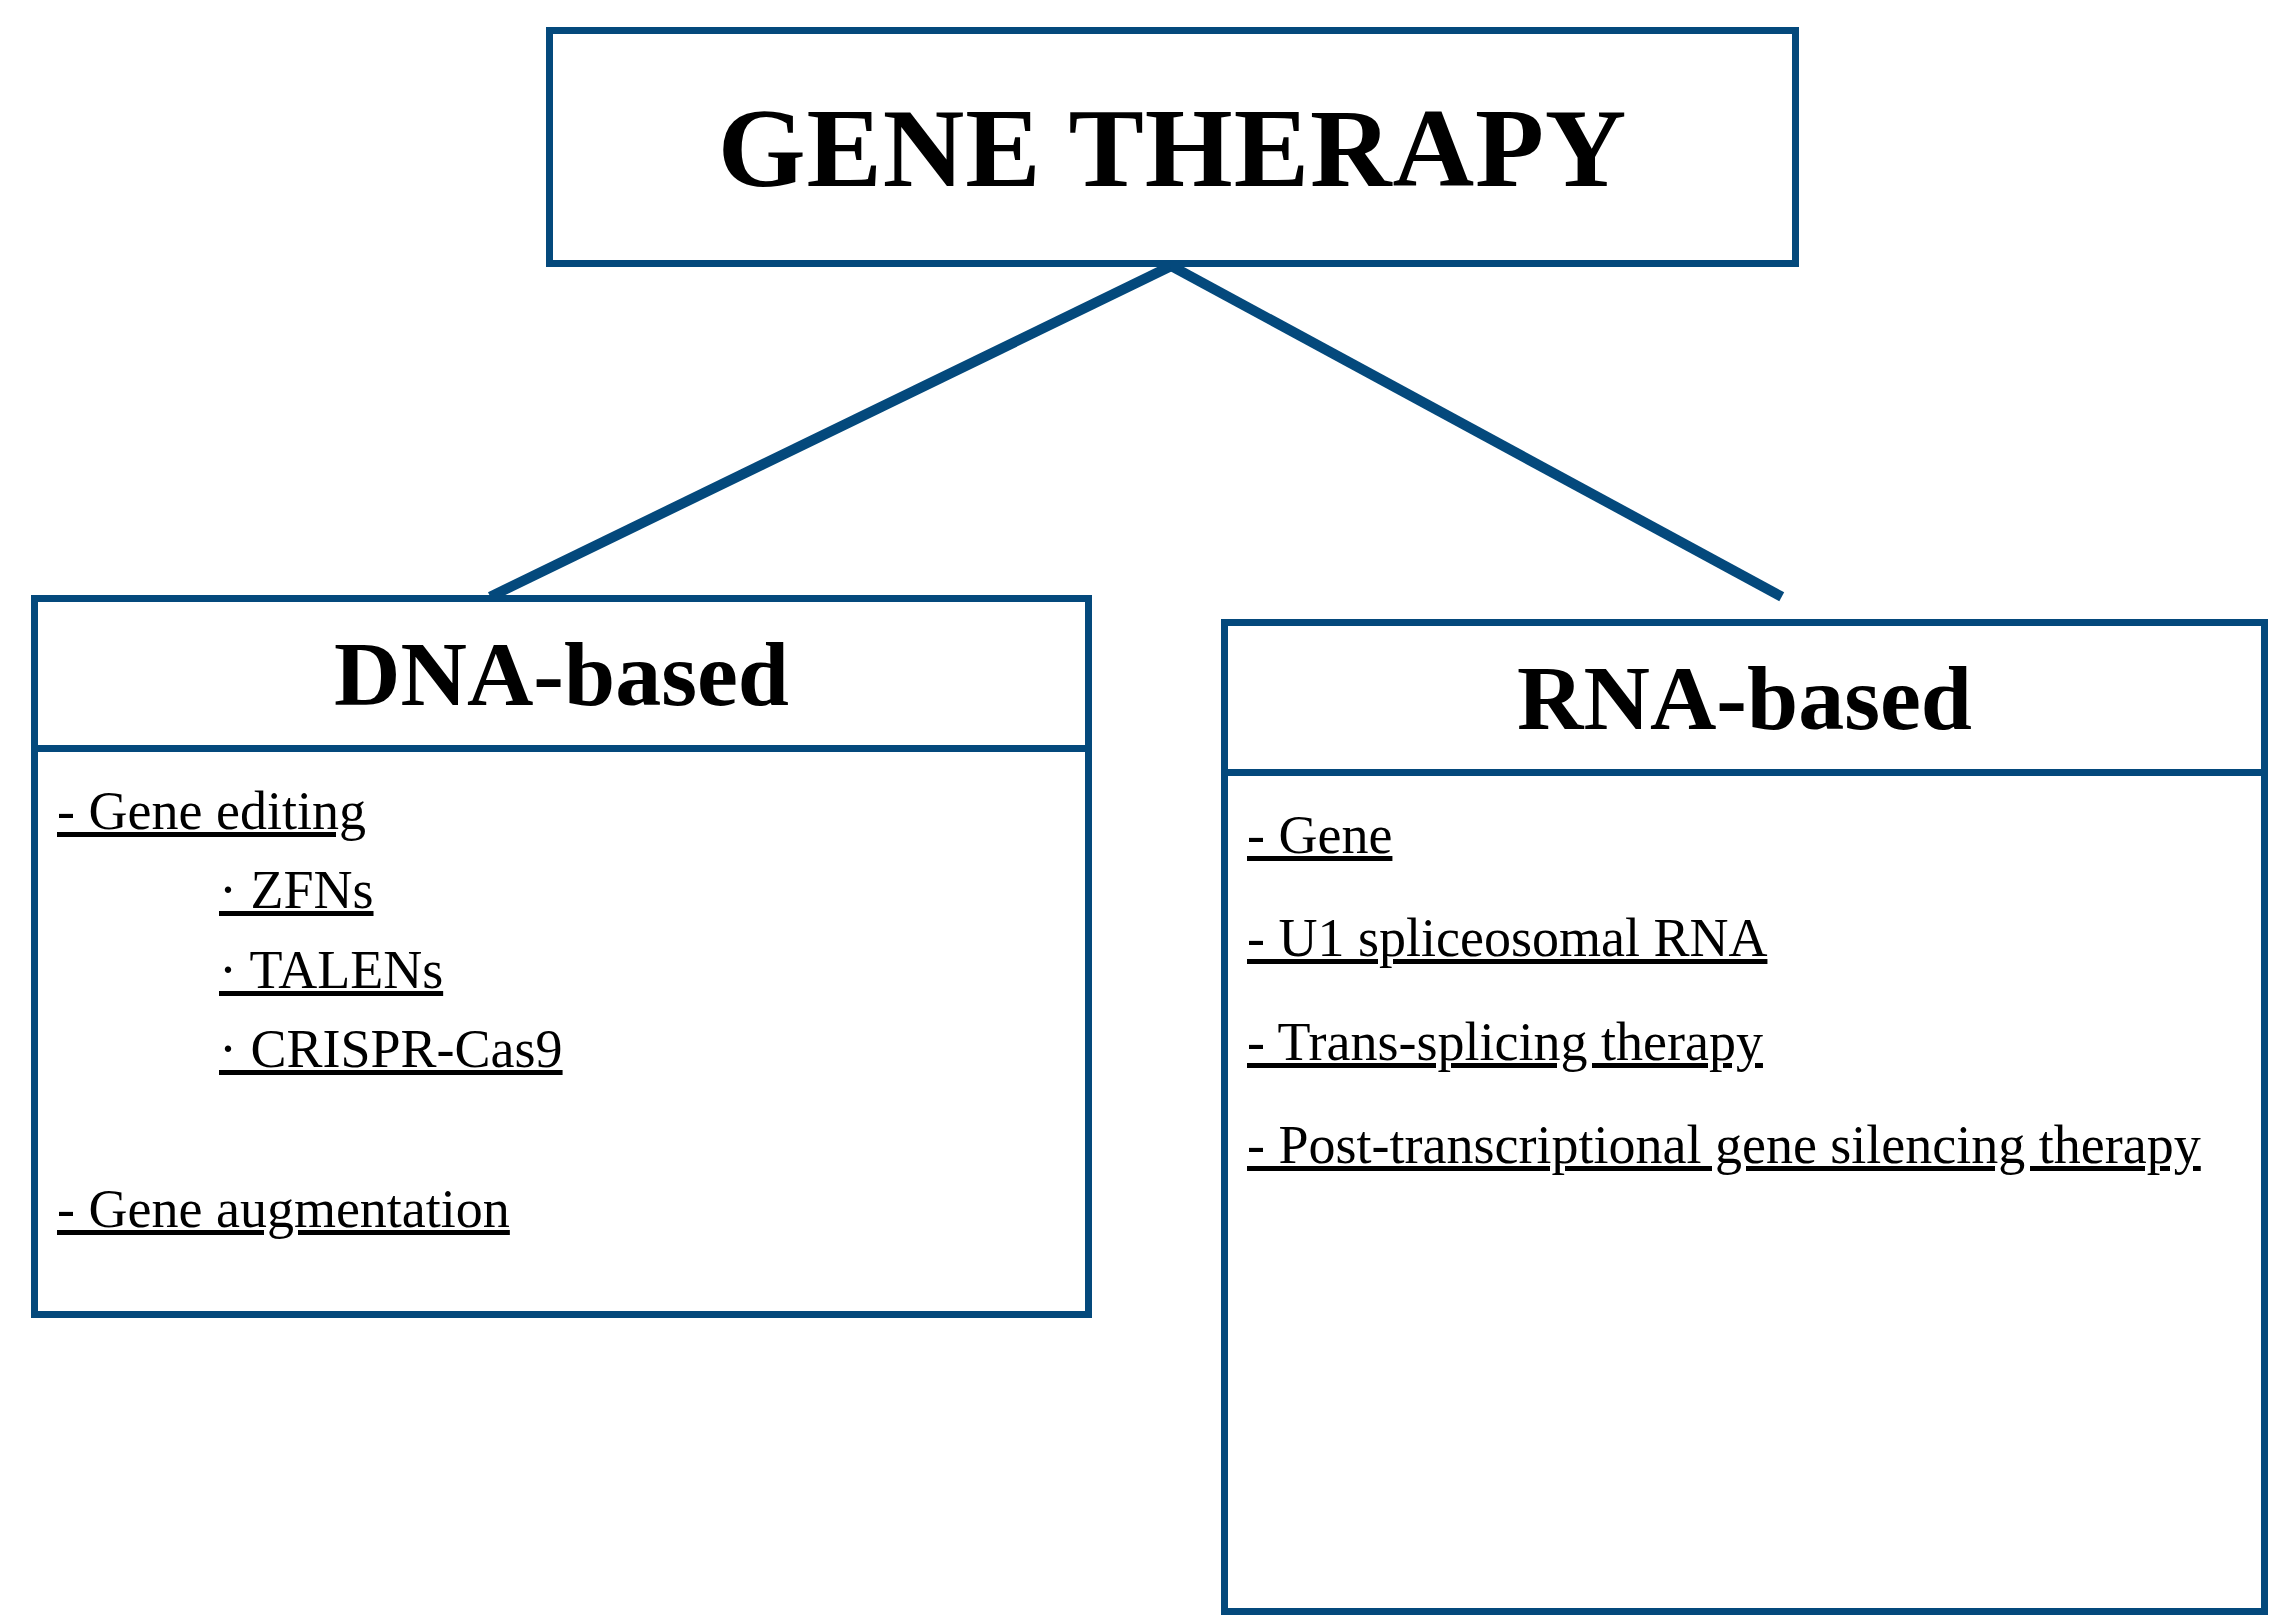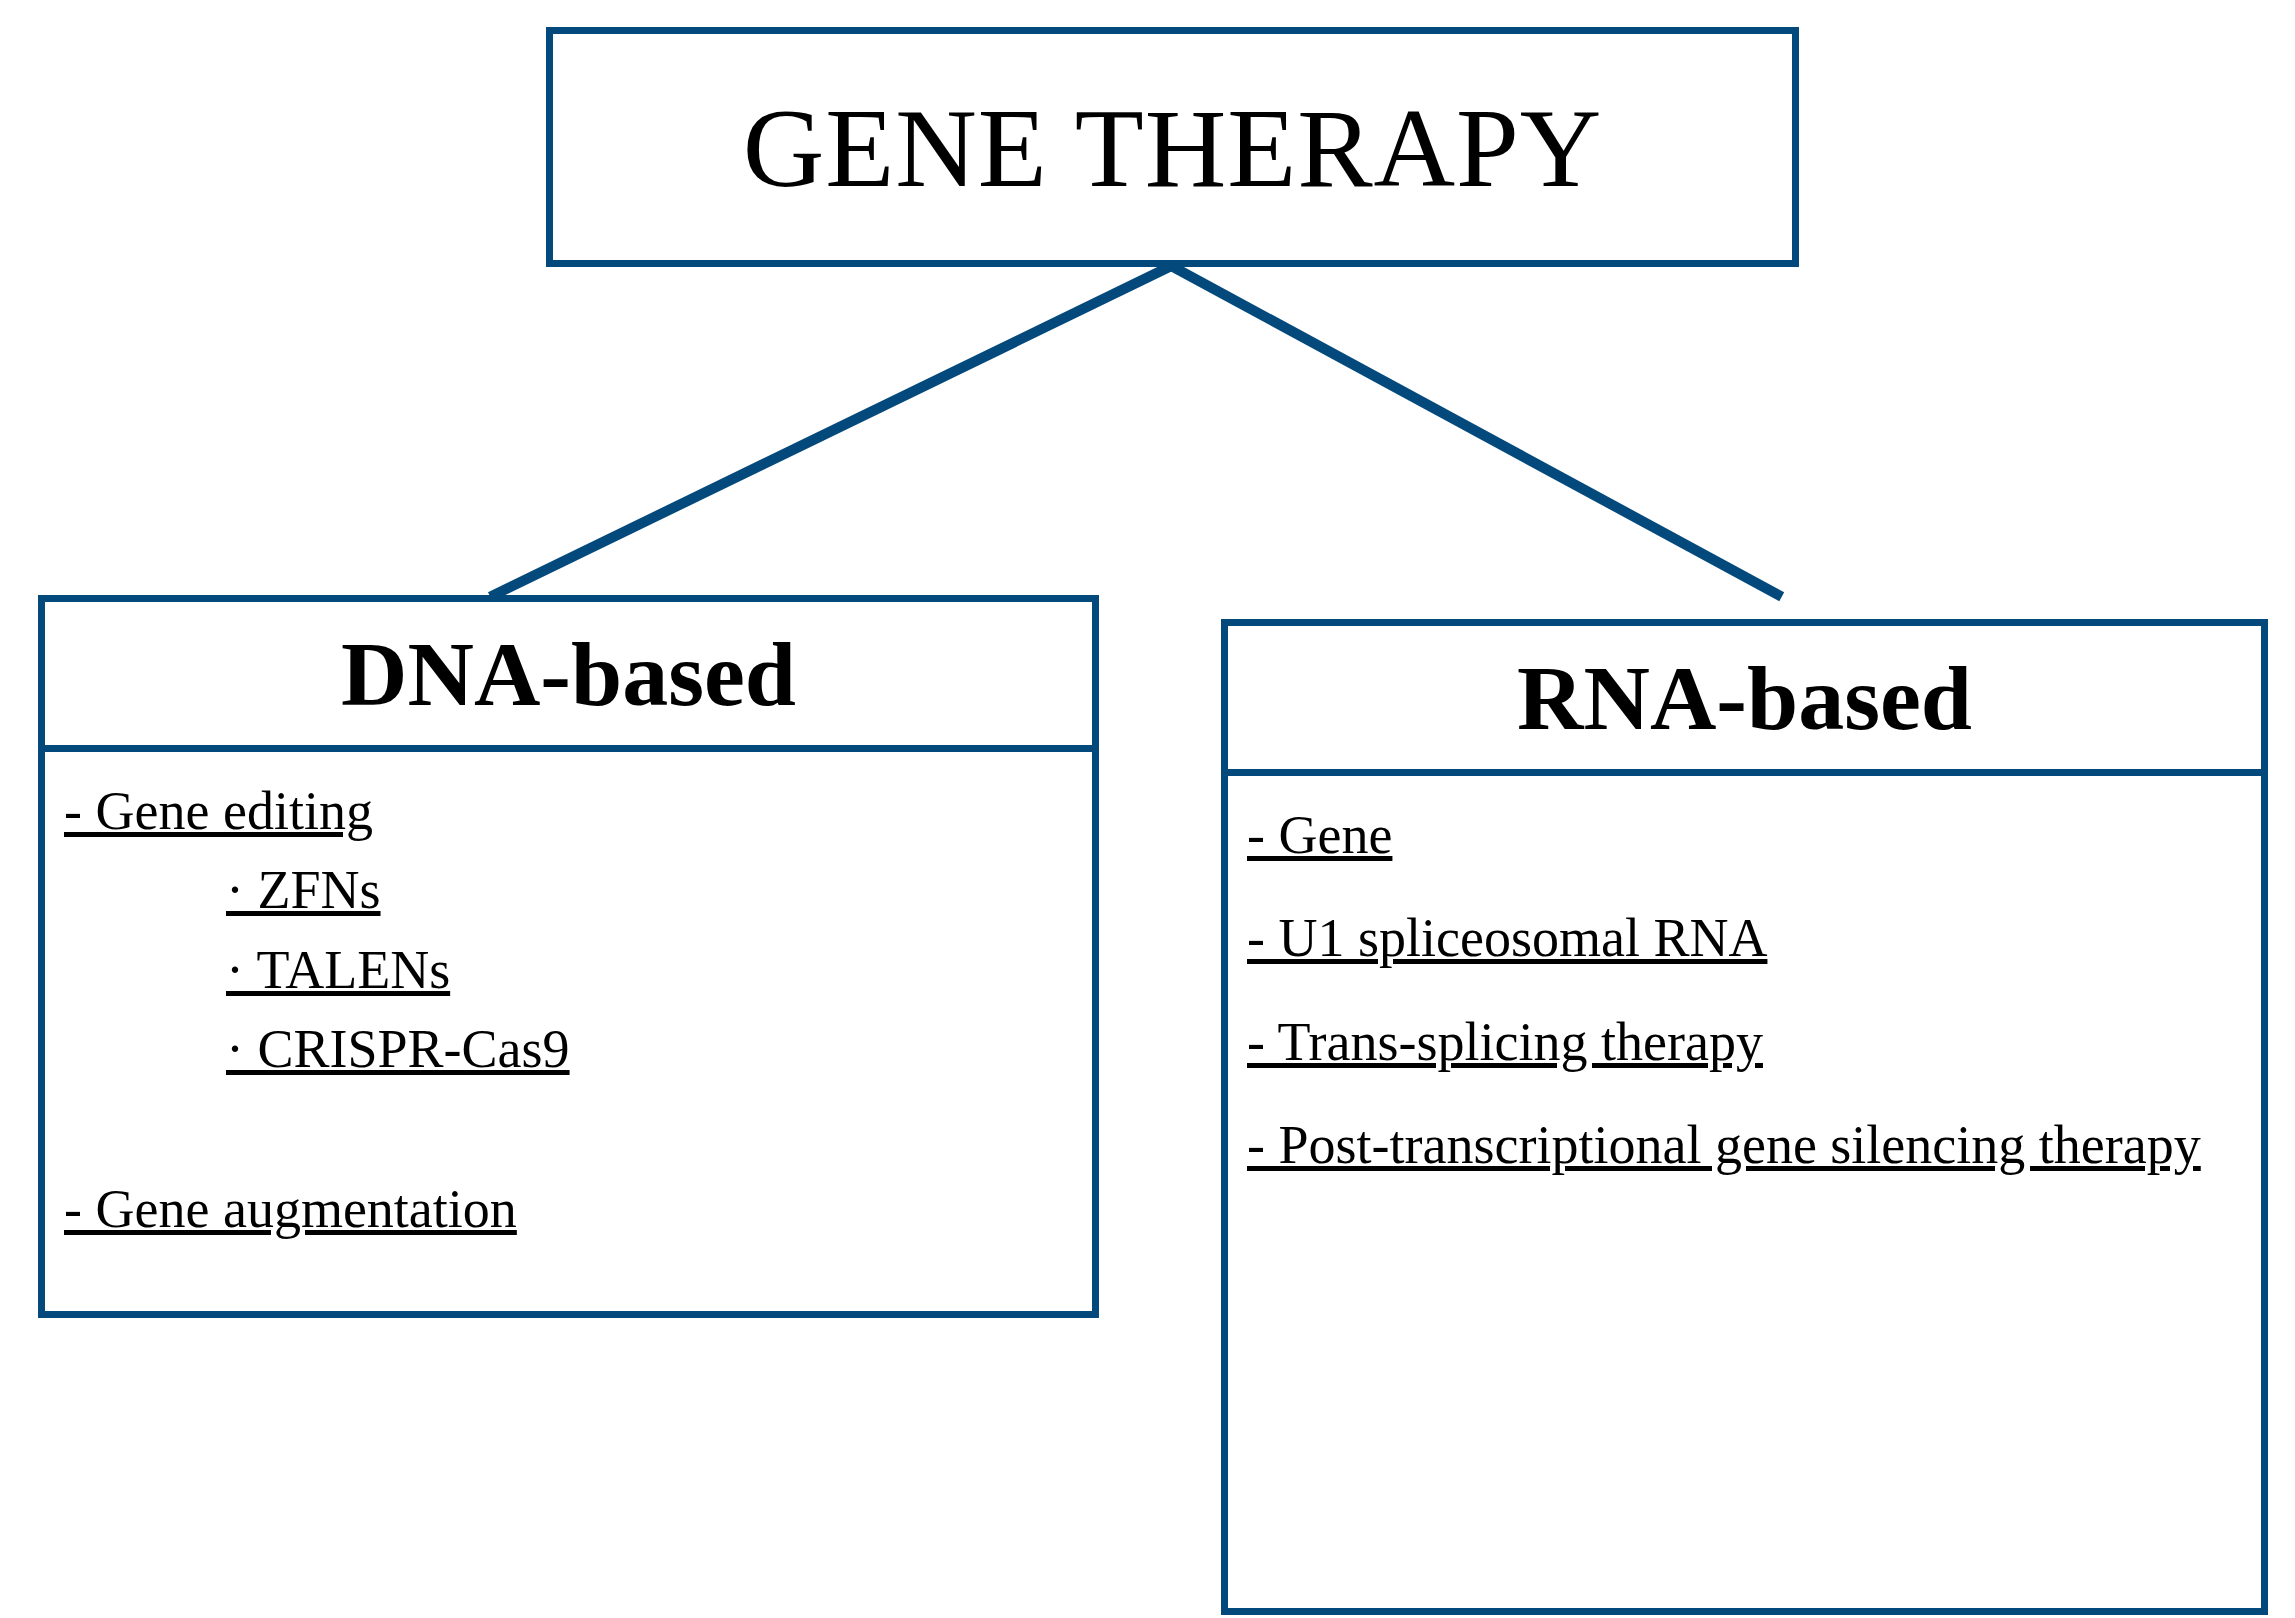--- a/index.html
+++ b/index.html
@@ -42,35 +42,35 @@
   #root-box {
     left: 546px;
     top: 27px;
     width: 1253px;
     height: 240px;
     display: flex;
     align-items: center;
     justify-content: center;
   }
   #root-title {
-    font-weight: normal;
+    font-weight: bold;
     font-size: 113px;
     line-height: 1.0;
     letter-spacing: 0.9px;
     white-space: nowrap;
     text-align: center;
   }
 
   
   .child-box {
     display: flex;
     flex-direction: column;
   }
   #dna-box {
-    left: 38px;
+    left: 31px;
     top: 595px;
     width: 1061px;
     height: 723px;
   }
   #rna-box {
     left: 1221px;
     top: 619px;
     width: 1047px;
     height: 996px;
   }

